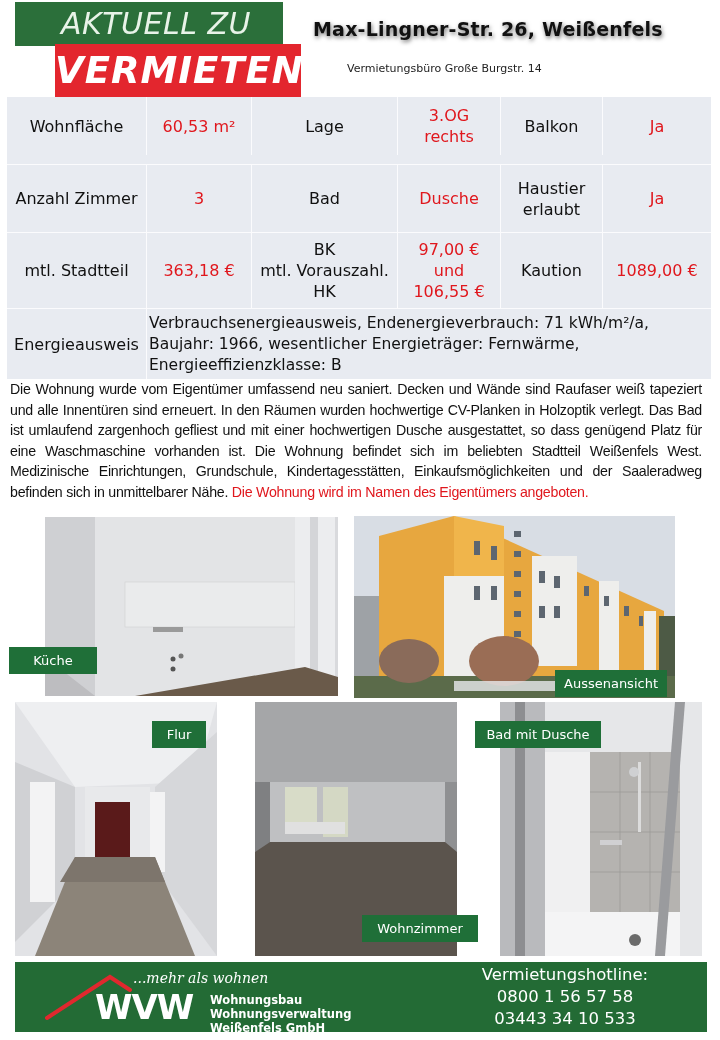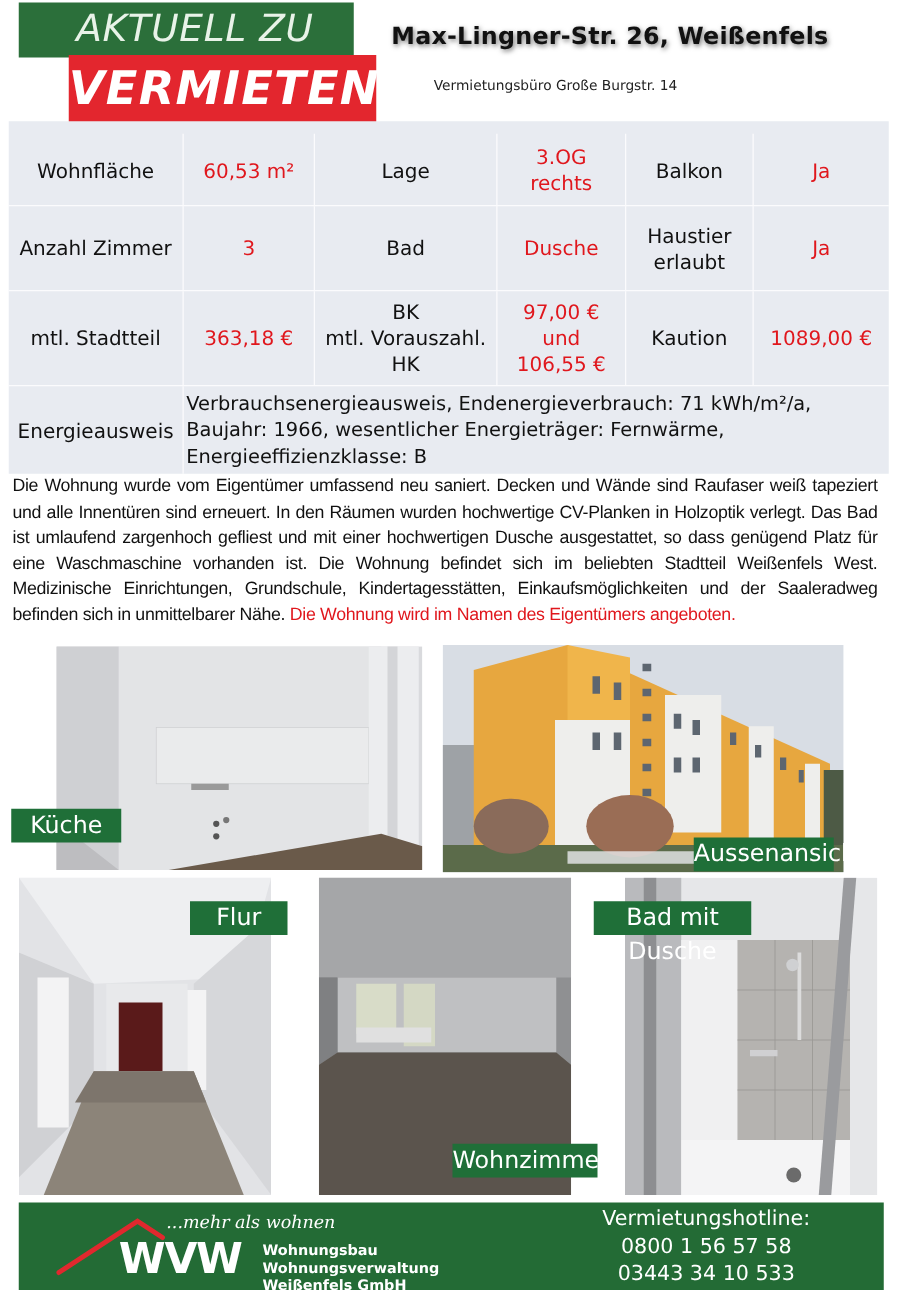--- a/index.html
+++ b/index.html
@@ -26,37 +26,37 @@
     .info-table { position: absolute; left: 7px; top: 97px; width: 704px; background: #e8ebf1; }
     .row { display: flex; border-bottom: 1px solid #fbfbfd; }
     .row:last-child { border-bottom: none; }
     .cell { display: flex; align-items: center; justify-content: center; text-align: center;
       font-size: 16px; line-height: 21px; border-right: 1px solid #fbfbfd; font-family: "DejaVu Sans", sans-serif; }
     .cell:last-child { border-right: none; }
     .cell.label { color: #111; }
     .cell.value { color: #e0171d; }
     .c1 { width: 140px; } .c2 { width: 105px; } .c3 { width: 146px; }
     .c4 { width: 103px; } .c5 { width: 102px; } .c6 { width: 108px; }
-    .r1 { height: 68px; padding-top: 10px; }
+    .r1 { height: 68px; }
     .r1 .cell { height: 58px; }
     .r2 .cell { height: 67px; }
     .r3 .cell { height: 75px; }
     .r4 .cell { height: 70px; }
     .energy-value { width: 564px; justify-content: flex-start !important; text-align: left !important;
       padding-left: 2px; font-size: 15.5px; line-height: 21px; }
 
     
     .description { position: absolute; left: 10px; top: 379px; width: 692px; font-size: 14.2px; line-height: 20.5px;
       text-align: justify; color: #111; font-family: Liberation Sans, sans-serif; letter-spacing: -0.25px; }
     .description .highlight { color: #e0171d; }
 
     
     .photo { position: absolute; overflow: hidden; }
     .photo svg { width: 100%; height: 100%; display: block; }
-    .tag { position: absolute; background: #1f6f38; color: #fff; font-size: 19px; line-height: 27px;
+    .tag { position: absolute; background: #1f6f38; color: #fff; font-size: 13px; line-height: 27px;
       text-align: center; font-family: "DejaVu Sans", sans-serif; }
 
     
     .footer { position: absolute; left: 15px; top: 962px; width: 692px; height: 70px; background: #236b35; }
     .footer-logo { position: absolute; left: 0; top: 0; width: 400px; height: 70px; }
     .tagline { position: absolute; left: 118px; top: 8px; color: #fff; font-family: "DejaVu Serif", serif;
       font-style: italic; font-size: 14px; }
     .wvw { position: absolute; left: 80px; top: 25px; color: #fff; font-family: "DejaVu Sans", sans-serif;
       font-weight: bold; font-size: 34px; letter-spacing: -1px; line-height: 40px; }
     .company { position: absolute; left: 195px; top: 31px; color: #fff; font-family: "DejaVu Sans", sans-serif;
@@ -204,21 +204,21 @@
     <polygon points="0,60 60,85 60,180 0,240" fill="#d0d1d4"></polygon>
     <polygon points="202,30 140,85 140,170 202,254" fill="#d6d7da"></polygon>
     <rect x="70" y="85" width="65" height="70" fill="#e8e9eb"></rect>
     <rect x="80" y="100" width="35" height="55" fill="#5a1a1a"></rect>
     <rect x="15" y="80" width="25" height="120" fill="#f3f3f4"></rect>
     <rect x="135" y="90" width="15" height="80" fill="#f3f3f4"></rect>
     <polygon points="60,155 140,155 180,254 20,254" fill="#8c8479"></polygon>
     <polygon points="60,155 140,155 150,180 45,180" fill="#7d756c"></polygon>
   </svg>
 </div>
-<div class="tag" style="left:152px; top:721px; width:78px; height:27px;">Flur</div>
+<div class="tag" style="left:152px; top:721px; width:54px; height:27px;">Flur</div>
 
 <div class="photo" style="left:255px; top:702px; width:202px; height:254px;">
   <svg viewBox="0 0 202 254" preserveAspectRatio="none">
     <rect width="202" height="254" fill="#8f9092"></rect>
     <rect x="0" y="0" width="202" height="80" fill="#a5a6a8"></rect>
     <rect x="15" y="80" width="175" height="60" fill="#bfc0c2"></rect>
     <rect x="30" y="85" width="32" height="40" fill="#d8dcc8"></rect>
     <rect x="68" y="85" width="25" height="50" fill="#d4d8c4"></rect>
     <rect x="30" y="120" width="60" height="12" fill="#e0e0e0"></rect>
     <polygon points="0,80 15,80 15,140 0,150" fill="#7f8082"></polygon>

